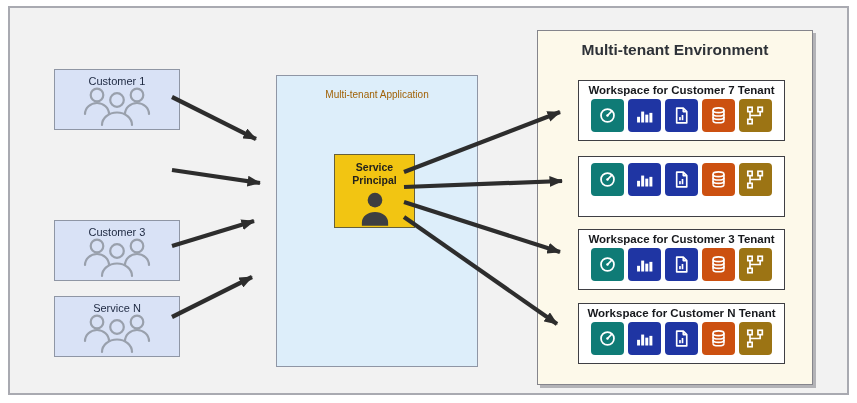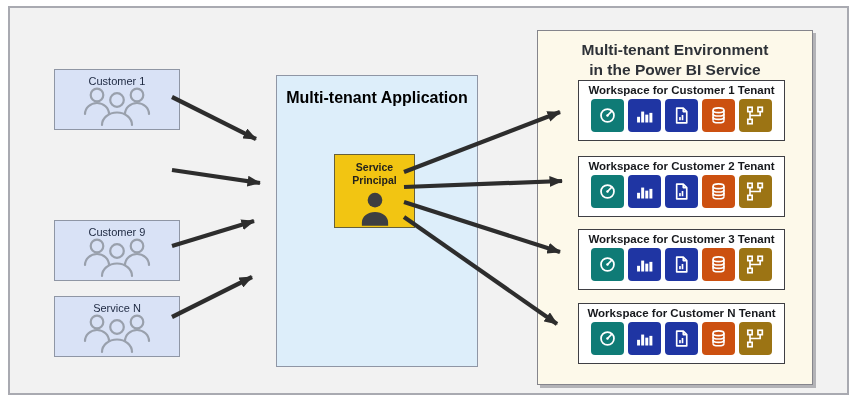--- a/index.html
+++ b/index.html
@@ -20,21 +20,21 @@
     text-align:center;padding-top:5px;z-index:2;
   }
   .customer .label{font-size:11px;font-weight:normal;color:#1d2840;}
   .customer svg{display:block;margin:0 auto;}
 
   
   .app{
     left:266px;top:73px;width:202px;height:292px;
     background:var(--app-bg,#ddeefa);border:1.5px solid #8f96a5;z-index:2;
   }
-  .app-title{margin-top:13px;text-align:center;font-size:16px;font-weight:bold;color:#000000;}
+  .app-title{margin-top:13px;text-align:center;font-size:10px;font-weight:normal;color:#a16207;}
   .sp{
     position:absolute;left:57px;top:78px;width:81px;height:74px;box-sizing:border-box;
     background:var(--sp-bg,#f2c512);border:1.5px solid #67603a;
     text-align:center;padding-top:6px;
   }
   .sp .label{font-size:10.5px;font-weight:bold;color:#23221d;line-height:1.25;}
   .sp svg{margin-top:1px;}
 
   
   .env{
@@ -66,21 +66,21 @@
     <svg width="74" height="40" viewBox="0 0 74 40" fill="none" stroke="#99a0ac" stroke-width="2.2" stroke-linecap="round">
       <circle cx="17" cy="8" r="6.3"></circle>
         <path d="M5 27 a12 11 0 0 1 24 0"></path>
       <circle cx="57" cy="8" r="6.3"></circle>
         <path d="M45 27 a12 11 0 0 1 24 0"></path>
       <circle cx="37" cy="13" r="6.8"></circle>
         <path d="M22 38 a15 12.5 0 0 1 30 0"></path>
     </svg>
   </div>
   <div class="abs customer" style="top:212px">
-    <div class="label">Customer 9</div>
+    <div class="label">Customer 3</div>
     <svg width="74" height="40" viewBox="0 0 74 40" fill="none" stroke="#99a0ac" stroke-width="2.2" stroke-linecap="round">
       <circle cx="17" cy="8" r="6.3"></circle>
         <path d="M5 27 a12 11 0 0 1 24 0"></path>
       <circle cx="57" cy="8" r="6.3"></circle>
         <path d="M45 27 a12 11 0 0 1 24 0"></path>
       <circle cx="37" cy="13" r="6.8"></circle>
         <path d="M22 38 a15 12.5 0 0 1 30 0"></path>
     </svg>
   </div>
   <div class="abs customer" style="top:288px">
@@ -102,24 +102,23 @@
       <svg width="42" height="42" viewBox="0 0 40 40" fill="#3d3e41">
         <circle cx="20" cy="11.5" r="7"></circle>
         <path d="M7.5 36 v-3.2 a12.5 10 0 0 1 25 0 V36 Z"></path>
       </svg>
     </div>
   </div>
 
   <div class="abs env" style="top:22px">
     <div class="env-title">
       <span>Multi-tenant Environment</span><br>
-      <span>in the Power BI Service</span>
     </div>
     <div class="ws" style="top:49px">
-      <div class="title">Workspace for Customer 1 Tenant</div>
+      <div class="title">Workspace for Customer 7 Tenant</div>
       <div class="ws-icons">
   <div class="tile" style="background: rgb(15, 123, 118);">
     <svg width="21" height="21" viewBox="0 0 24 24" fill="none" stroke="#ffffff" stroke-width="2">
       <circle cx="12" cy="12" r="7.4"></circle>
       <line x1="12" y1="12" x2="16.6" y2="7.4" stroke-linecap="round"></line>
       <circle cx="12" cy="12" r="1.4" fill="#ffffff" stroke="none"></circle>
     </svg>
   </div>
   <div class="tile" style="background: rgb(31, 53, 163);">
     <svg width="21" height="21" viewBox="0 0 24 24" fill="#ffffff">
@@ -152,21 +151,20 @@
       <rect x="3.2" y="2.6" width="5" height="5"></rect>
       <rect x="14.8" y="2.6" width="5" height="5"></rect>
       <rect x="3.2" y="16.4" width="5" height="5"></rect>
       <path d="M5.7 7.6 V16.4"></path>
       <path d="M17.3 7.6 V12 H5.7"></path>
     </svg>
   </div>
 </div>
     </div>
     <div class="ws" style="top:125px">
-      <div class="title">Workspace for Customer 2 Tenant</div>
       <div class="ws-icons">
   <div class="tile" style="background: rgb(15, 123, 118);">
     <svg width="21" height="21" viewBox="0 0 24 24" fill="none" stroke="#ffffff" stroke-width="2">
       <circle cx="12" cy="12" r="7.4"></circle>
       <line x1="12" y1="12" x2="16.6" y2="7.4" stroke-linecap="round"></line>
       <circle cx="12" cy="12" r="1.4" fill="#ffffff" stroke="none"></circle>
     </svg>
   </div>
   <div class="tile" style="background: rgb(31, 53, 163);">
     <svg width="21" height="21" viewBox="0 0 24 24" fill="#ffffff">

